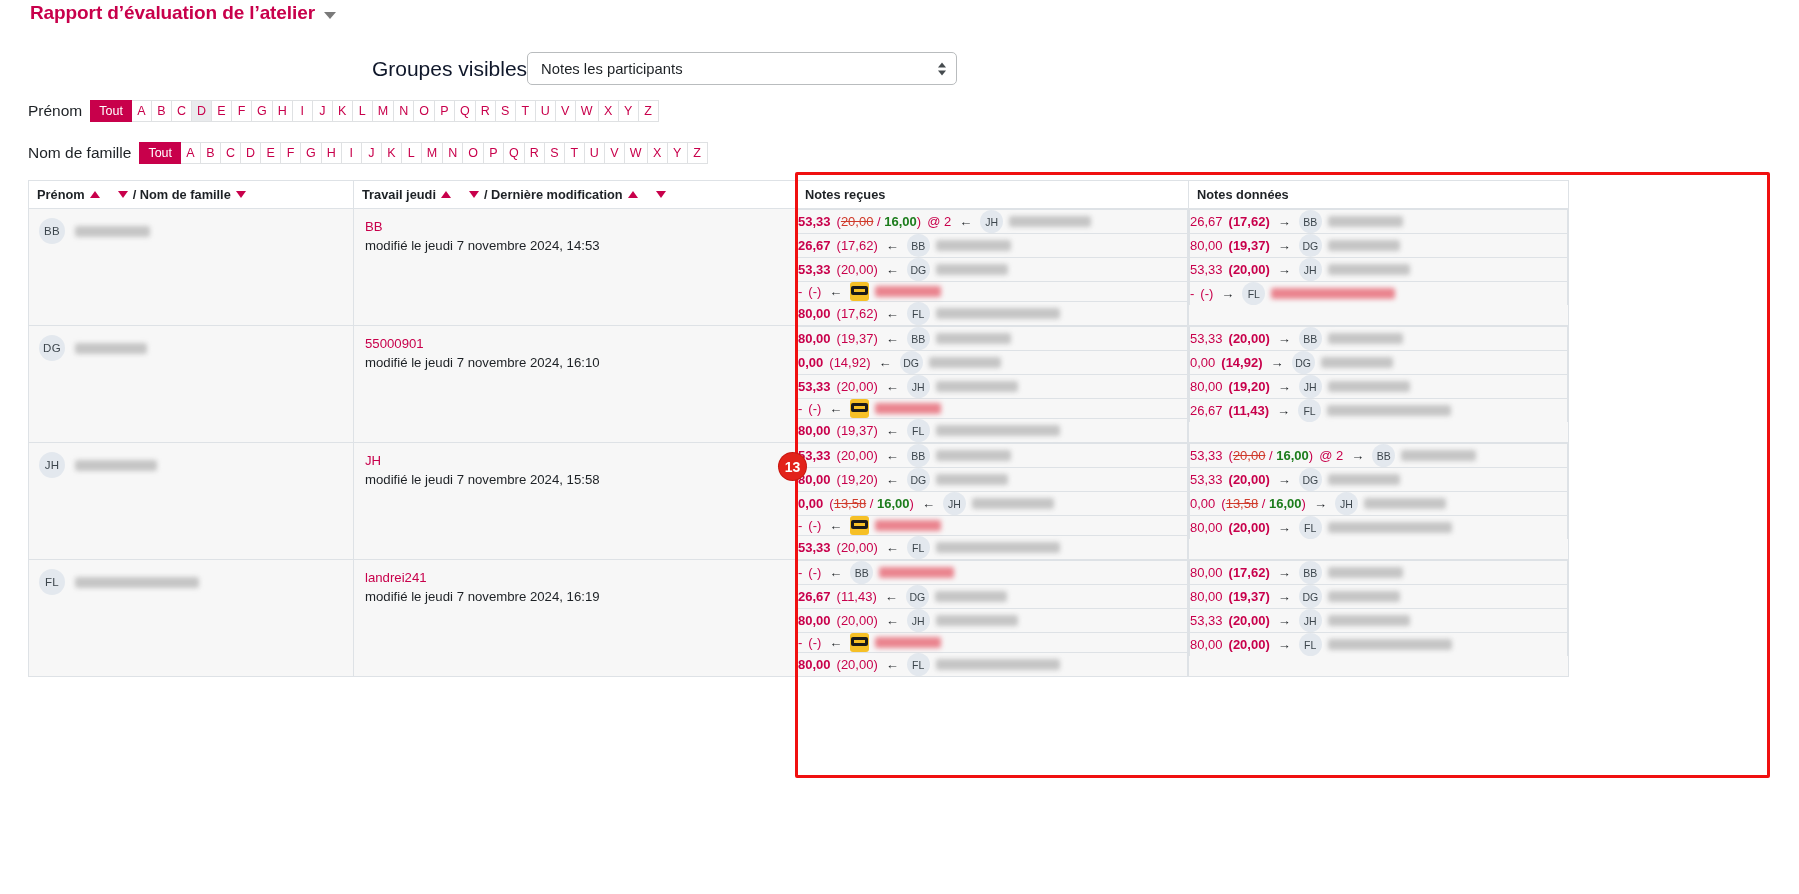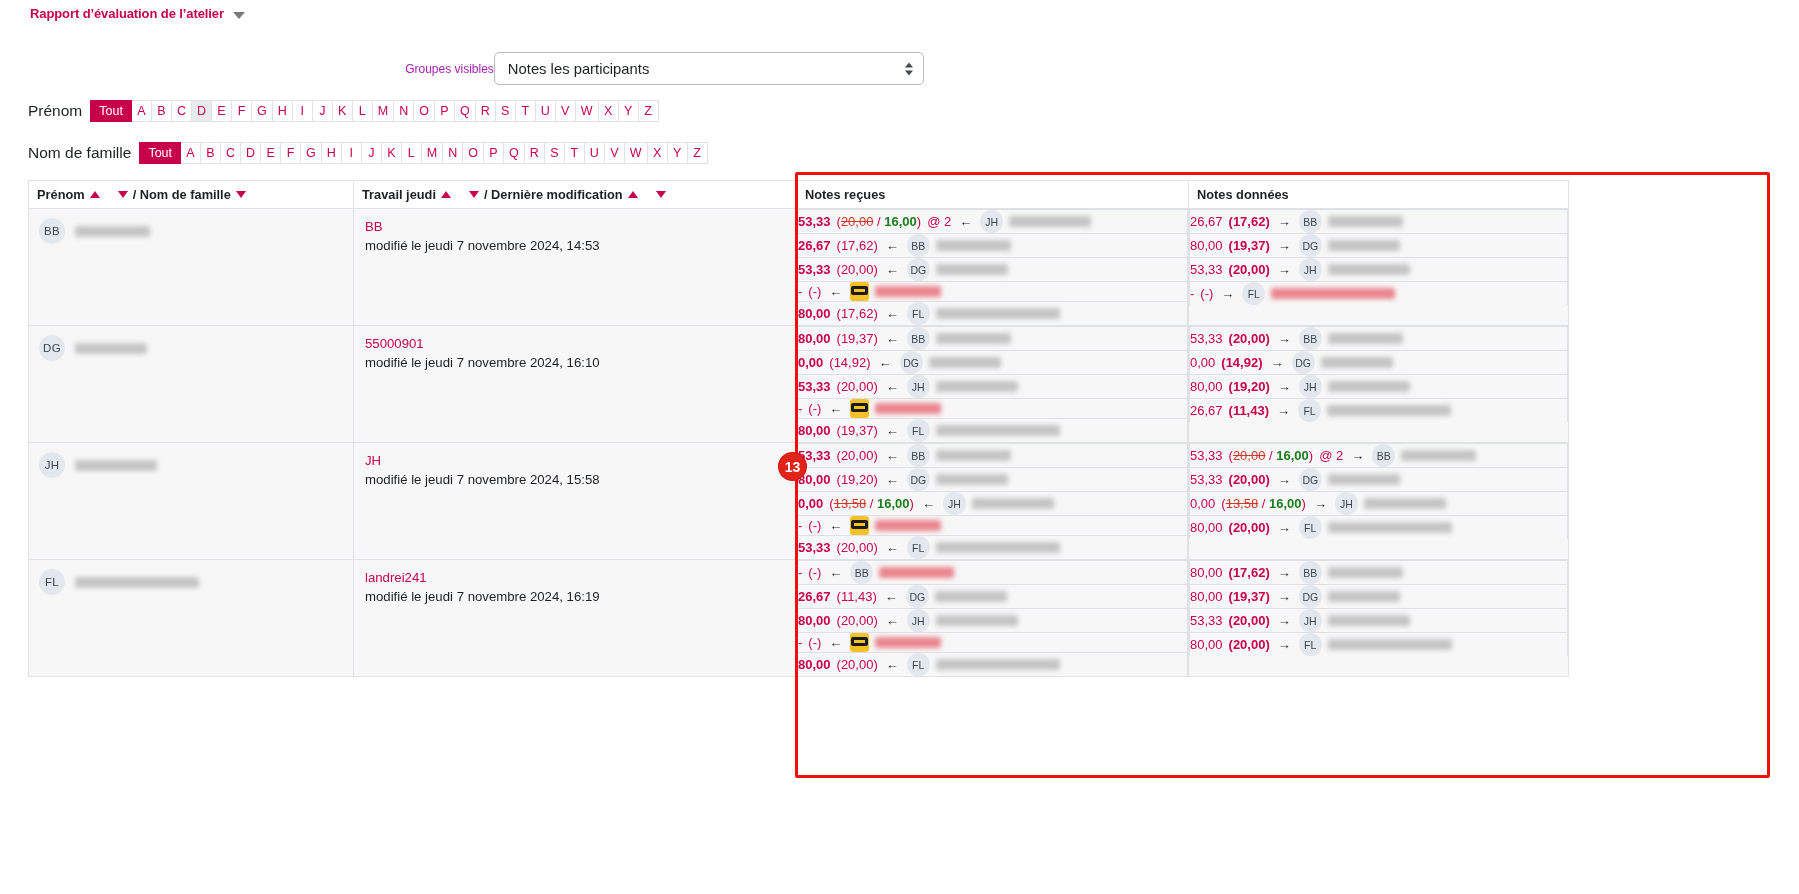--- a/index.html
+++ b/index.html
@@ -13,38 +13,38 @@
     overflow: hidden;
   }
   .page { position: relative; width: 1799px; height: 894px; background:#fff; }
 
   
   .page-title-row {
     display: flex; align-items: center; gap: 9px;
     padding: 0 0 0 30px; margin-top: -4px; height: 34px;
   }
   .page-title {
-    font-size: 13px; font-weight: 700; color: #c8004b;
+    font-size: 19px; font-weight: 700; color: #c8004b;
     letter-spacing: -0.1px; white-space: nowrap;
   }
   .title-caret {
     width: 0; height: 0;
     border-left: 6px solid transparent;
     border-right: 6px solid transparent;
     border-top: 7px solid #7a7a7a;
     margin-top: 4px; cursor: pointer;
   }
 
   
   .groups-row {
     display: flex; align-items: center; justify-content: center;
     margin-top: 22px; padding-right: 470px;
   }
   .groups-label {
-    font-size: 12px; color: #a21caf; white-space: nowrap;
+    font-size: 21px; color: #0f172a; white-space: nowrap;
   }
   .select-wrap {
     position: relative; width: 430px; height: 33px;
   }
   .select-box {
     width: 100%; height: 100%;
     border: 1px solid #b9bcbe; border-radius: 5px;
     background: #fff; padding: 0 30px 0 13px;
     display: flex; align-items: center;
     font-size: 14.8px; color: #1d2125; cursor: pointer;

